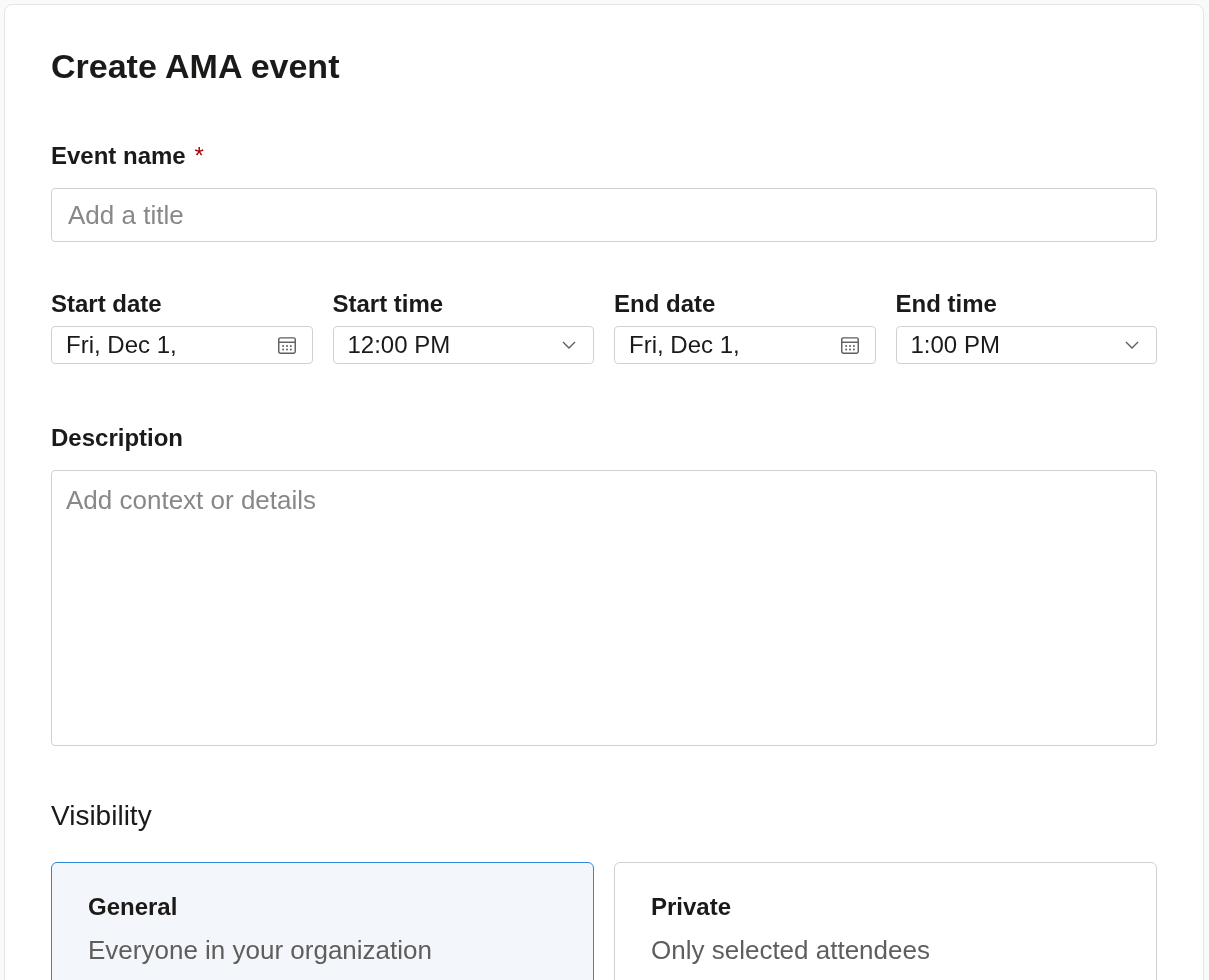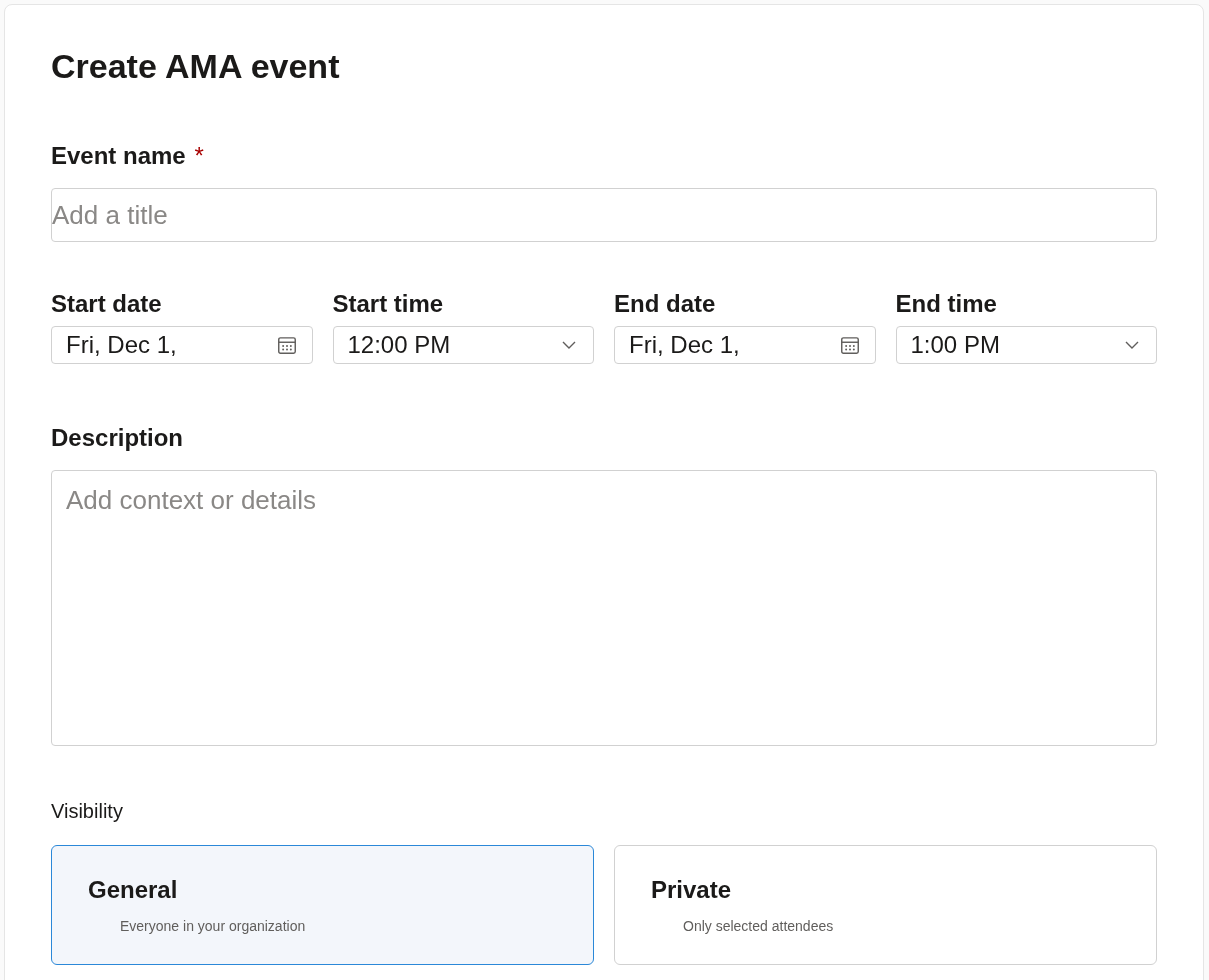--- a/index.html
+++ b/index.html
@@ -36,21 +36,21 @@
     .field-label .required {
       color: #a80000;
       font-weight: 400;
       margin-left: 2px;
     }
     .text-input {
       width: 100%;
       height: 54px;
       border: 1px solid #d1d1d1;
       border-radius: 4px;
-      padding: 0 0;
+      padding: 0 16px;
       font-size: 26px;
       font-family: inherit;
       color: #1b1a19;
       background: #ffffff;
     }
     .text-input::placeholder {
       color: #8a8886;
     }
     .textarea-input {
       width: 100%;
@@ -105,22 +105,22 @@
       display: flex;
       align-items: center;
       justify-content: center;
       color: #605e5c;
     }
     .description-group {
       margin-bottom: 50px;
     }
     .visibility-group .field-label {
       font-weight: 400;
-      font-size: 20px;
-      margin-bottom: 22px;
+      font-size: 28px;
+      margin-bottom: 30px;
     }
     .visibility-options {
       display: flex;
       gap: 20px;
     }
     .visibility-card {
       flex: 1;
       border: 1px solid #d1d1d1;
       border-radius: 6px;
       padding: 30px 36px;
@@ -131,23 +131,22 @@
       border: 1px solid #2b88d8;
       background: #f3f6fb;
     }
     .visibility-card .card-title {
       font-size: 24px;
       font-weight: 700;
       color: #1b1a19;
       margin-bottom: 14px;
     }
     .visibility-card .card-subtitle {
-      font-size: 14px;
+      font-size: 26px;
       color: #605e5c;
-      margin-left: 32px;
     }
   </style>
 </head>
 <body>
 
 <div class="container">
 
   <h1 class="page-title">Create AMA event</h1>
 
   <div class="event-name-group">

